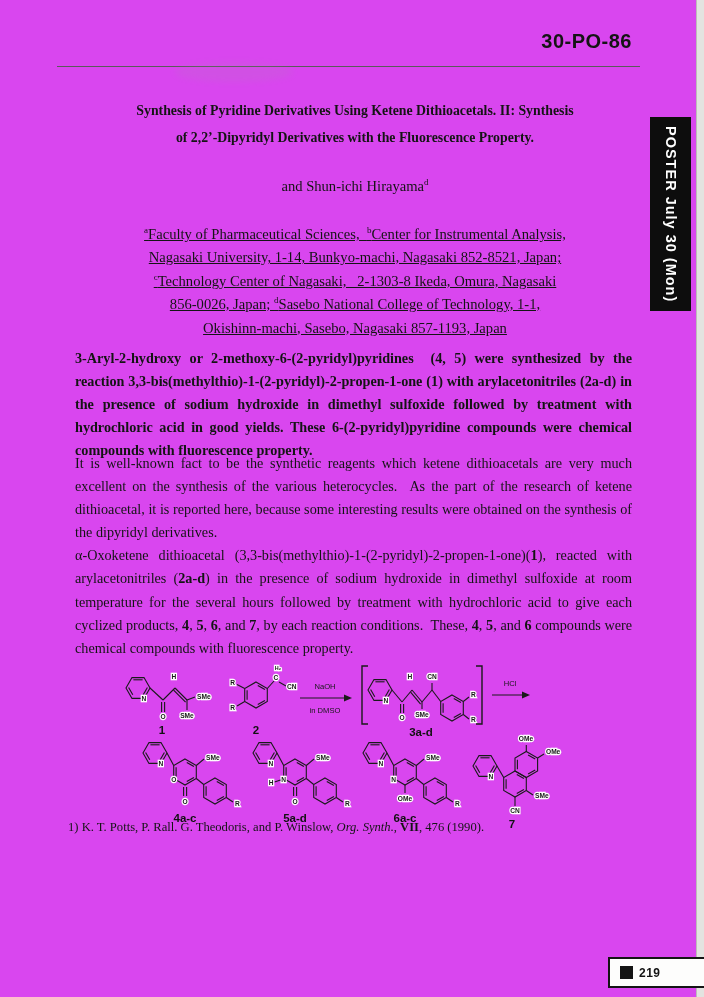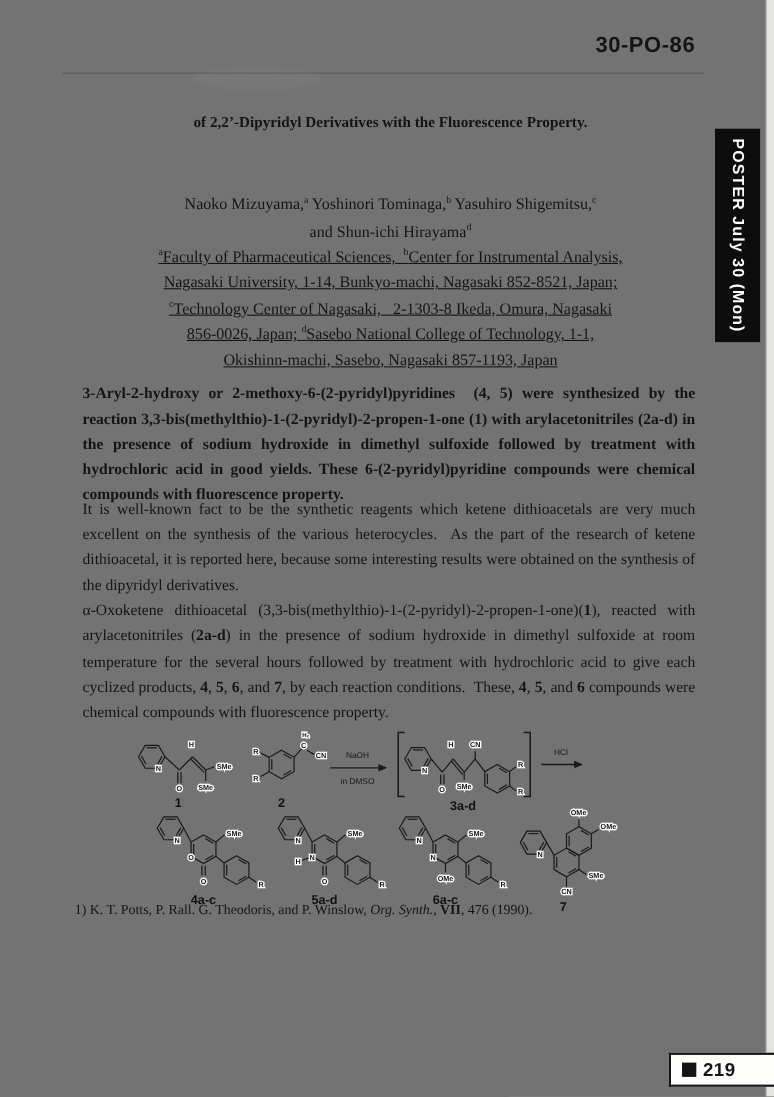--- a/index.html
+++ b/index.html
@@ -1,16 +1,16 @@
 <!DOCTYPE html>
 <html><head>
 <meta charset="utf-8">
 <style>
   html,body{margin:0;padding:0;background:#888;}
-  #page{position:relative;width:704px;height:997px;background:#737373;overflow:hidden;
+  #page{position:relative;width:704px;height:997px;background:#d946ef;overflow:hidden;
         font-family:"Liberation Serif","DejaVu Serif",serif;color:#141414;}
   .abs{position:absolute;}
   
   #header-code{top:30px;right:72px;font-family:"Liberation Sans",sans-serif;
         font-weight:bold;font-size:20px;letter-spacing:.5px;}
   #divider{top:66px;left:57px;width:583px;height:0;border-top:1.6px solid #5a5a5a;}
   #smudge{top:62px;left:175px;width:118px;height:20px;background:#9a9a9a;
         opacity:.12;filter:blur(3px);border-radius:50%;}
   
   #edge-strip{top:0;right:0;width:7px;height:997px;background:#e3e3e0;}
@@ -45,43 +45,43 @@
   #scheme .tiny{font-size:5.4px;}
   #scheme .as{text-anchor:start;} #scheme .ae{text-anchor:end;}
   #scheme .lbl{font-size:11.5px;font-weight:bold;text-anchor:middle;fill:#111;}
   #scheme .rg{font-size:7.6px;text-anchor:middle;fill:#161616;}
   
   #page-box{top:957px;left:608px;width:96px;height:31px;border:2.5px solid #141414;
         border-right:none;display:flex;align-items:center;box-sizing:border-box;
         padding-left:10px;background:#fdfdfc;}
   #page-box .sq{width:13px;height:13px;background:#141414;display:inline-block;}
   #page-box .num{font-family:"Liberation Sans",sans-serif;font-weight:bold;
-        font-size:17px;margin-left:6px;letter-spacing:.5px;}
+        font-size:12px;margin-left:6px;letter-spacing:.5px;}
 </style>
 </head>
 <body>
 
 <div id="page">
 
   <div class="abs" id="header-code">30-PO-86</div>
   <div class="abs" id="divider"></div>
   <div class="abs" id="smudge"></div>
 
   <div class="abs" id="banner">
     <span>POSTER July 30 (Mon)</span>
   </div>
   <div class="abs" id="edge-line"></div>
   <div class="abs" id="edge-strip"></div>
 
   <div class="abs" id="title">
+    <div>Synthesis of Pyridine Derivatives Using Ketene Dithioacetals. II: Synthesis</div>
     <div>of 2,2’-Dipyridyl Derivatives with the Fluorescence Property.</div>
   </div>
 
   <div class="abs" id="authors">
-    <div>Naoko Mizuyama,<sup>a</sup> Yoshinori Tominaga,<sup>b</sup> Yasuhiro Shigemitsu,<sup>c</sup></div>
     <div>and Shun-ichi Hirayama<sup>d</sup></div>
   </div>
 
   <div class="abs" id="affils"><sup>a</sup>Faculty of Pharmaceutical Sciences, &nbsp;<sup>b</sup>Center for Instrumental Analysis,<br>Nagasaki University, 1-14, Bunkyo-machi, Nagasaki 852-8521, Japan;<br><sup>c</sup>Technology Center of Nagasaki, &nbsp;&nbsp;2-1303-8 Ikeda, Omura, Nagasaki<br>856-0026, Japan; <sup>d</sup>Sasebo National College of Technology, 1-1,<br>Okishinn-machi, Sasebo, Nagasaki 857-1193, Japan</div>
 
   <div class="abs" id="abstract">3-Aryl-2-hydroxy or 2-methoxy-6-(2-pyridyl)pyridines &nbsp;<b>(4, 5)</b> were synthesized by the reaction 3,3-bis(methylthio)-1-(2-pyridyl)-2-propen-1-one <b>(1)</b> with arylacetonitriles <b>(2a-d)</b> in the presence of sodium hydroxide in dimethyl sulfoxide followed by treatment with hydrochloric acid in good yields. These 6-(2-pyridyl)pyridine compounds were chemical compounds with fluorescence property.</div>
 
   <div class="abs" id="body-text">
     <p>It is well-known fact to be the synthetic reagents which ketene dithioacetals are very much excellent on the synthesis of the various heterocycles. &nbsp;As the part of the research of ketene dithioacetal, it is reported here, because some interesting results were obtained on the synthesis of the dipyridyl derivatives.</p>
     <p>α-Oxoketene dithioacetal (3,3-bis(methylthio)-1-(2-pyridyl)-2-propen-1-one)(<b>1</b>), reacted with arylacetonitriles (<b>2a-d</b>) in the presence of sodium hydroxide in dimethyl sulfoxide at room temperature for the several hours followed by treatment with hydrochloric acid to give each cyclized products, <b>4</b>, <b>5</b>, <b>6</b>, and <b>7</b>, by each reaction conditions. &nbsp;These, <b>4</b>, <b>5</b>, and <b>6</b> compounds were chemical compounds with fluorescence property.</p>

